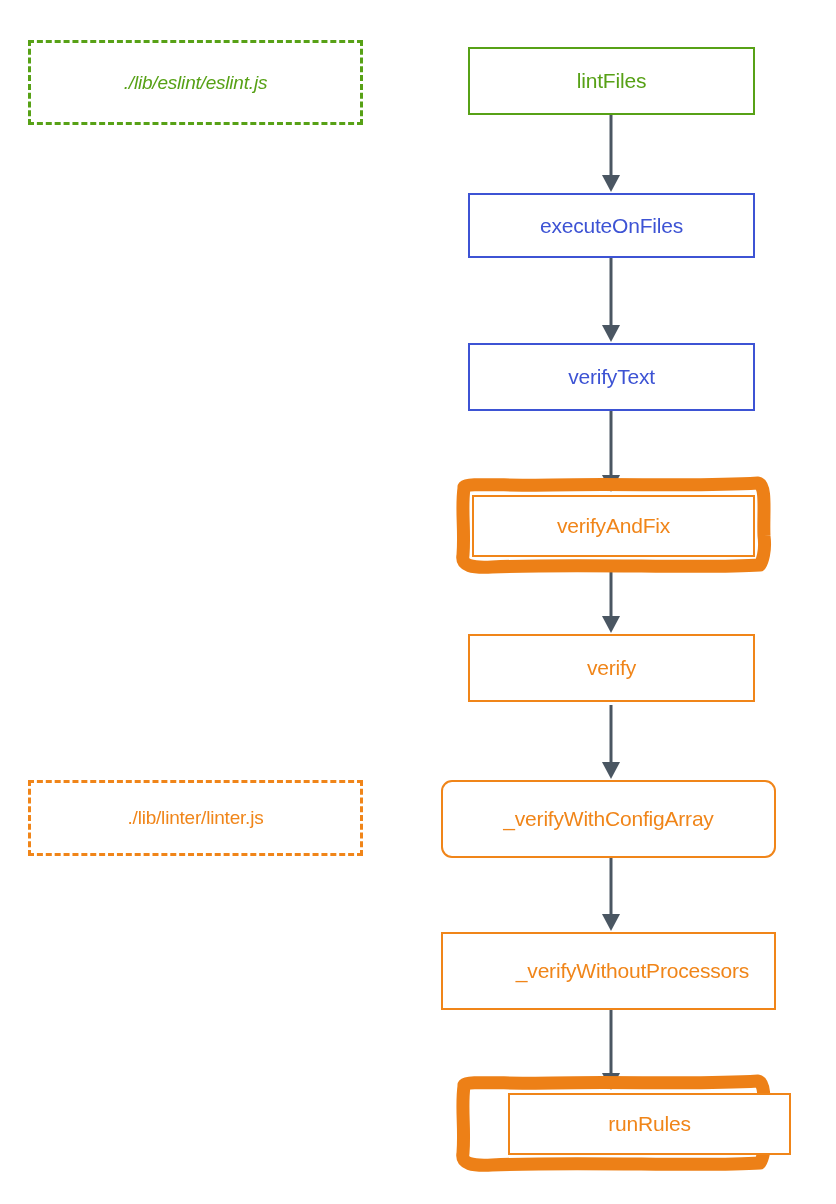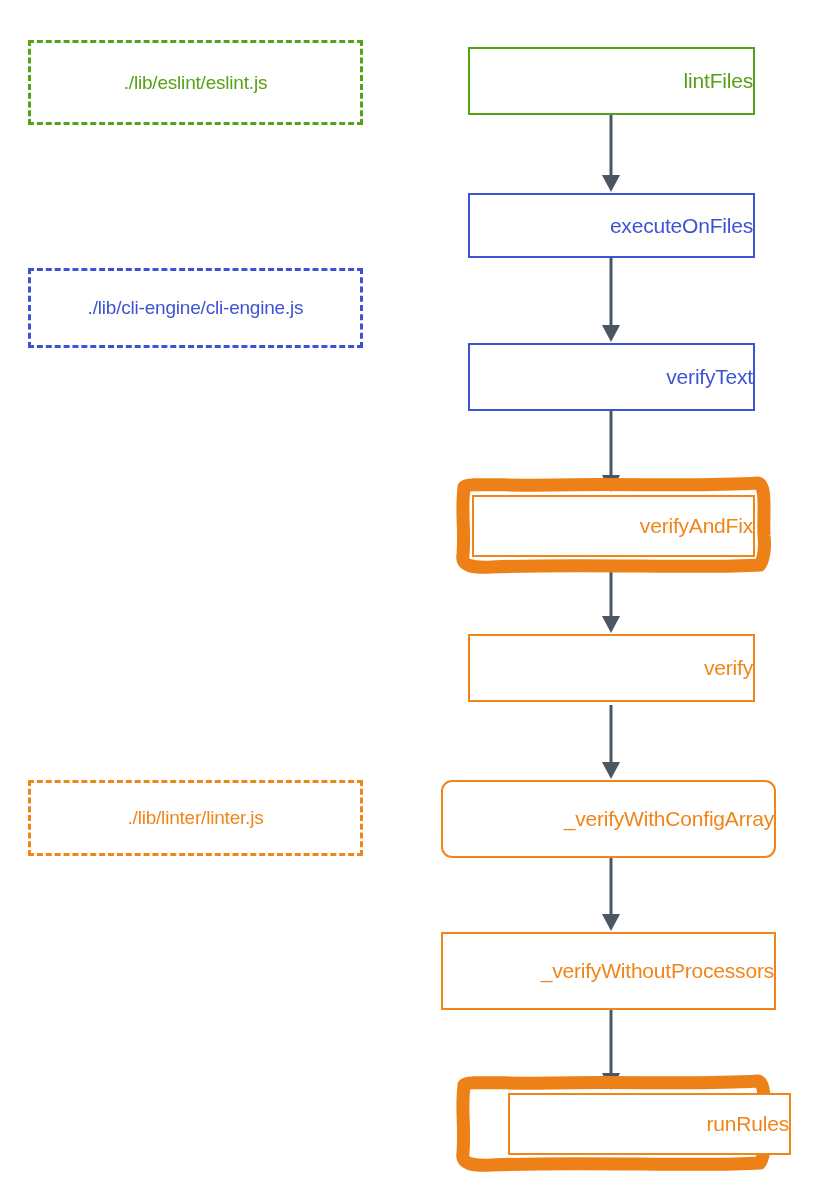--- a/index.html
+++ b/index.html
@@ -35,21 +35,21 @@
     letter-spacing: -0.2px;
     white-space: nowrap;
   }
 
   
   .node {
     position: absolute;
     box-sizing: border-box;
     display: flex;
     align-items: center;
-    justify-content: flex-end;
+    justify-content: center;
     background: #ffffff;
     border: 2px solid #888;
     font-size: 21px;
     letter-spacing: -0.2px;
     white-space: nowrap;
     z-index: 3;
   }
 
   
   .node.is-highlighted {
@@ -125,22 +125,19 @@
     </div>
     <div class="node" style="left: 441px; top: 932px; width: 335px; height: 78px; border-color: rgb(240, 133, 25); color: rgb(240, 133, 25); padding-left: 48px;">
       <span>_verifyWithoutProcessors</span>
     </div>
     <svg class="marker-ring" width="325" height="108" style="left: 451px; top: 1070px;">
       <path d="M 13 16 C 12 10 51 14 101 13 C 171 11 243 15 307 11 C 316 13 312 42 313 64 C 315 79 311 90 309 93 C 253 97 131 91 41 95 C 21 96 10 94 12 83 C 14 57 10 38 13 16 Z" fill="none" stroke="#ED8017" stroke-width="13" stroke-linecap="round" stroke-linejoin="round"></path>
     </svg>
     <div class="node is-highlighted" style="left: 472px; top: 1093px; width: 283px; height: 62px; border-color: rgb(240, 133, 25); color: rgb(240, 133, 25); margin-left: 36px;">
       <span>runRules</span>
     </div>
-    <div class="file-label" style="left: 28px; top: 40px; width: 335px; height: 85px; border-color: rgb(87, 161, 22); color: rgb(87, 161, 22);">
+    <div class="file-label" style="left: 28px; top: 40px; width: 335px; height: 85px; border-color: rgb(87, 161, 22); color: rgb(87, 161, 22); font-style: italic;">
       <span>./lib/eslint/eslint.js</span>
-    </div>
-    <div class="file-label" style="left: 28px; top: 268px; width: 335px; height: 80px; border-color: rgb(61, 83, 212); color: rgb(61, 83, 212);">
-      <span>./lib/cli-engine/cli-engine.js</span>
     </div>
     <div class="file-label" style="left: 28px; top: 780px; width: 335px; height: 76px; border-color: rgb(240, 133, 25); color: rgb(240, 133, 25);">
       <span>./lib/linter/linter.js</span>
     </div>
   </div>
 
 </body></html>

